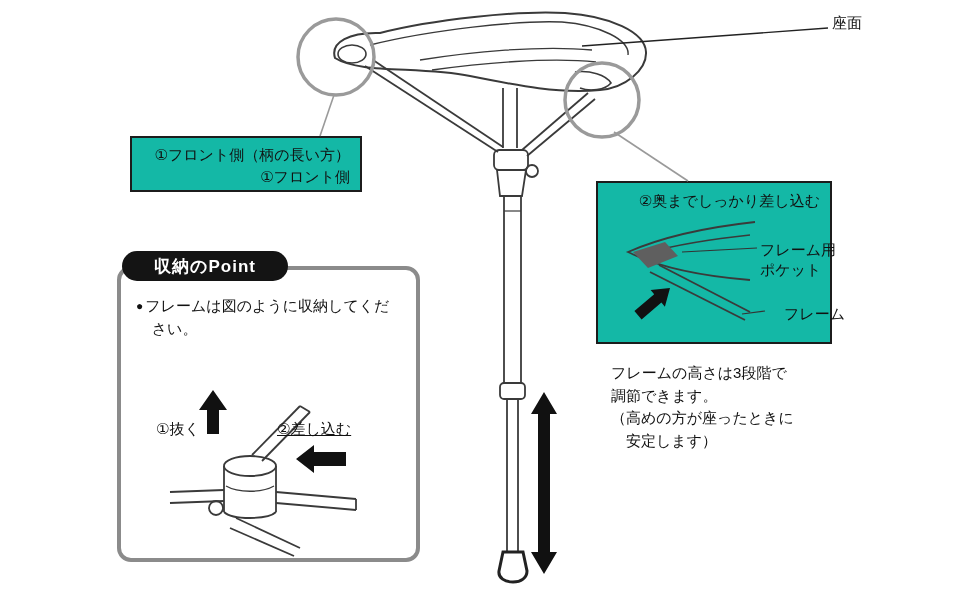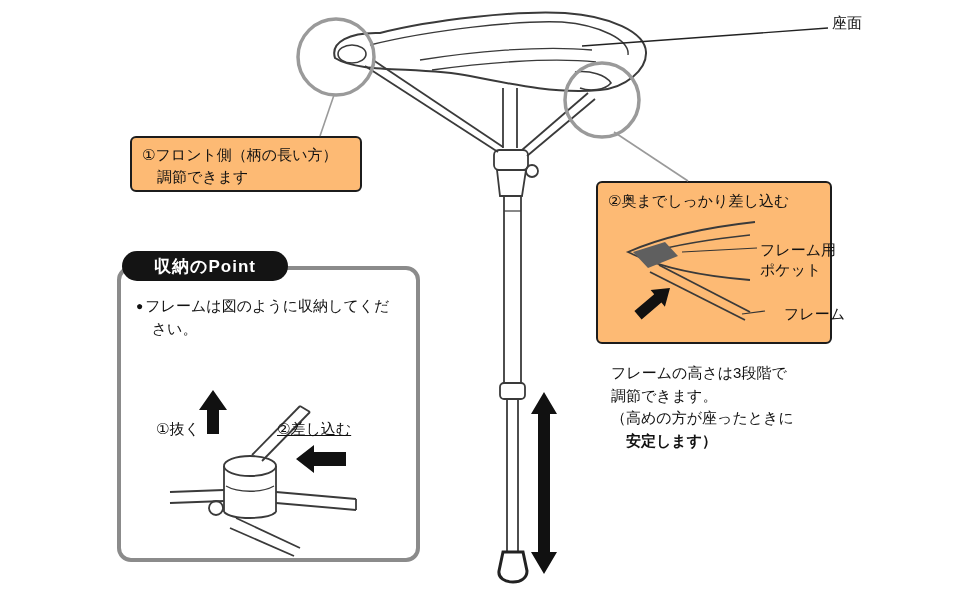--- a/index.html
+++ b/index.html
@@ -3,31 +3,31 @@
 <meta charset="utf-8">
 <style>
   html,body{margin:0;padding:0;background:#fff;}
   #canvas{
     position:relative;width:970px;height:600px;background:#fff;overflow:hidden;
     font-family:"Liberation Sans","DejaVu Sans",sans-serif;color:#111;
   }
   .txt{position:absolute;font-size:15px;line-height:1.5;white-space:nowrap;z-index:3;}
   .seat-label{left:832px;top:12px;font-size:15px;}
   .callout{
-    position:absolute;background:#fdba74;border:2.5px solid #1c1c1c;border-radius:6px;
-    z-index:1;box-sizing:border-box;
+    position:absolute;background:#14b8a6;border:2.5px solid #1c1c1c;border-radius:0;
+    z-index:1;box-sizing:border-box;text-align:right;
   }
   .callout-left{left:130px;top:136px;width:232px;height:56px;padding:6px 10px;}
   .callout-left .l2{padding-left:1em;}
   .callout-right{left:596px;top:181px;width:236px;height:163px;padding:7px 10px;}
   .callout .txtline{font-size:15px;line-height:1.45;white-space:nowrap;}
   .pocket-label{left:760px;top:240px;line-height:1.3;}
   .frame-label{left:768px;top:303px;margin-left:16px;}
   .height-note{left:611px;top:362px;}
-  .height-note .ind{padding-left:1em;font-weight:bold;}
+  .height-note .ind{padding-left:1em;}
   .storage-box{
     position:absolute;left:117px;top:266px;width:303px;height:296px;
     border:4px solid #8b8b8b;border-radius:14px;background:#fff;z-index:0;box-sizing:border-box;
   }
   .storage-title{
     position:absolute;left:122px;top:251px;width:166px;height:30px;z-index:3;
     background:#141414;color:#fff;border-radius:15px;font-size:17px;font-weight:bold;
     display:flex;align-items:center;justify-content:center;letter-spacing:1px;
   }
   .bullets{position:absolute;left:136px;top:294px;width:264px;z-index:3;font-size:15px;line-height:1.55;}
@@ -37,21 +37,21 @@
   .insert-label{left:277px;top:418px;text-decoration:underline;}
   svg.overlay{position:absolute;left:0;top:0;z-index:2;pointer-events:none;}
 </style>
 </head>
 <body>
 
 <div id="canvas">
 
   <div class="callout callout-left">
     <div class="txtline">①フロント側（柄の長い方）</div>
-    <div class="txtline l2">調節できます</div>
+    <div class="txtline l2">①フロント側</div>
   </div>
 
   <div class="callout callout-right">
     <div class="txtline">②奥までしっかり差し込む</div>
   </div>
 
   <div class="storage-box"></div>
   <div class="storage-title">収納のPoint</div>
   <div class="bullets">
     <div class="bullet"><span class="mk">●</span><span>フレームは図のように収納してください。</span></div>

